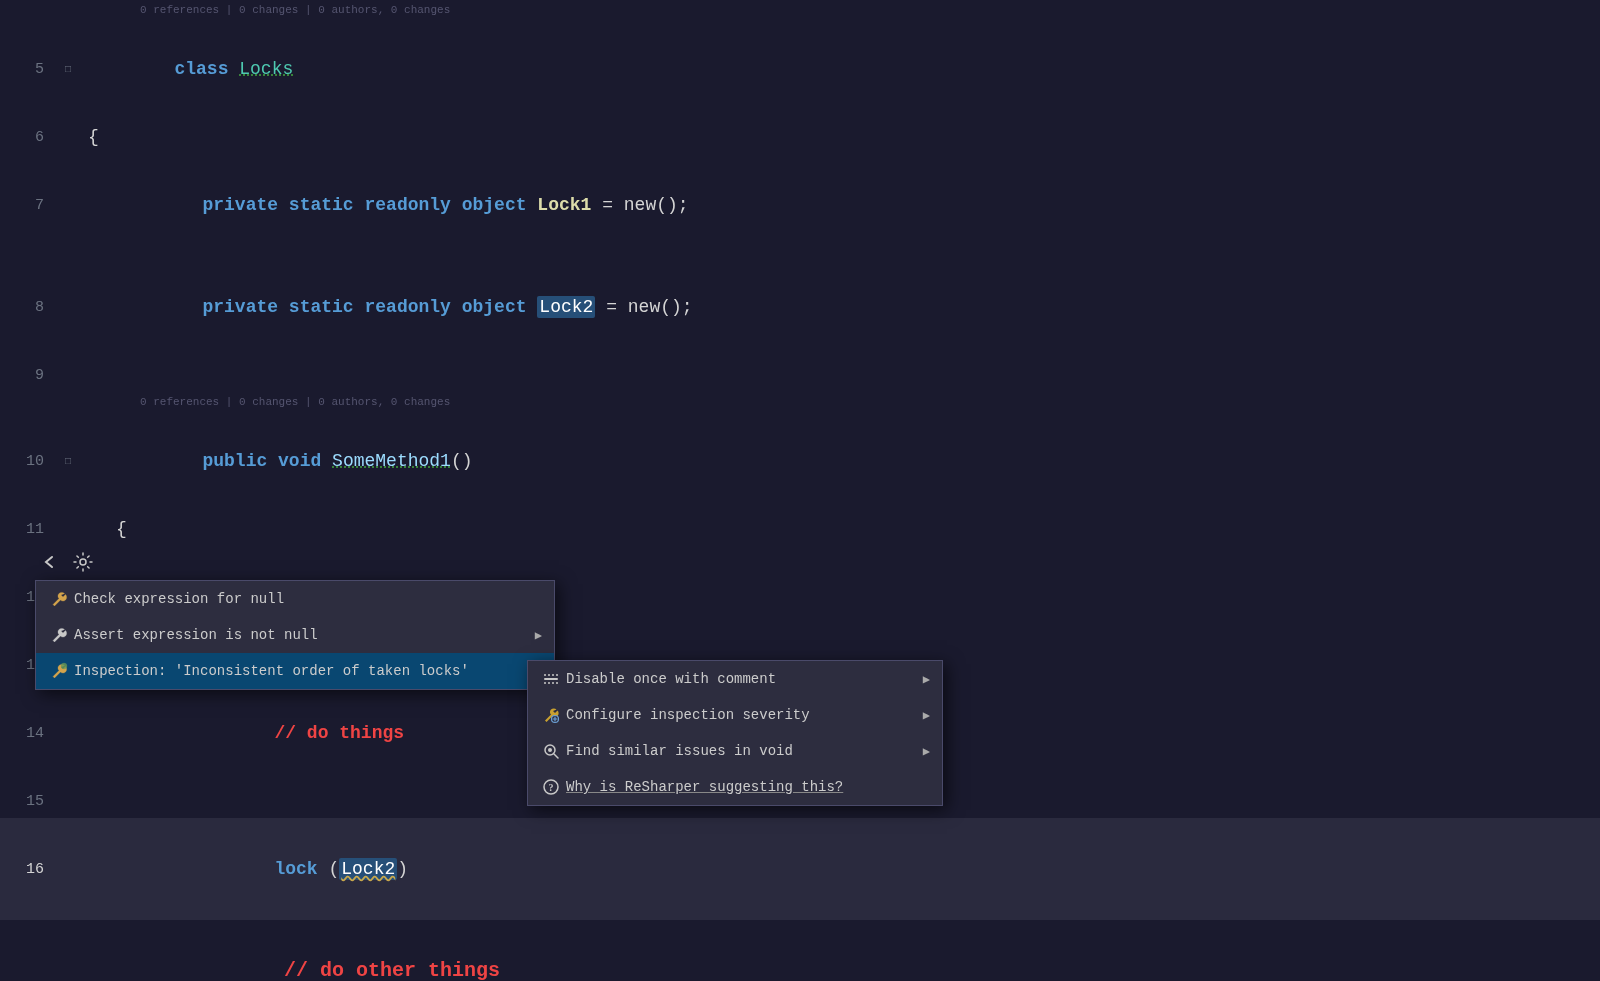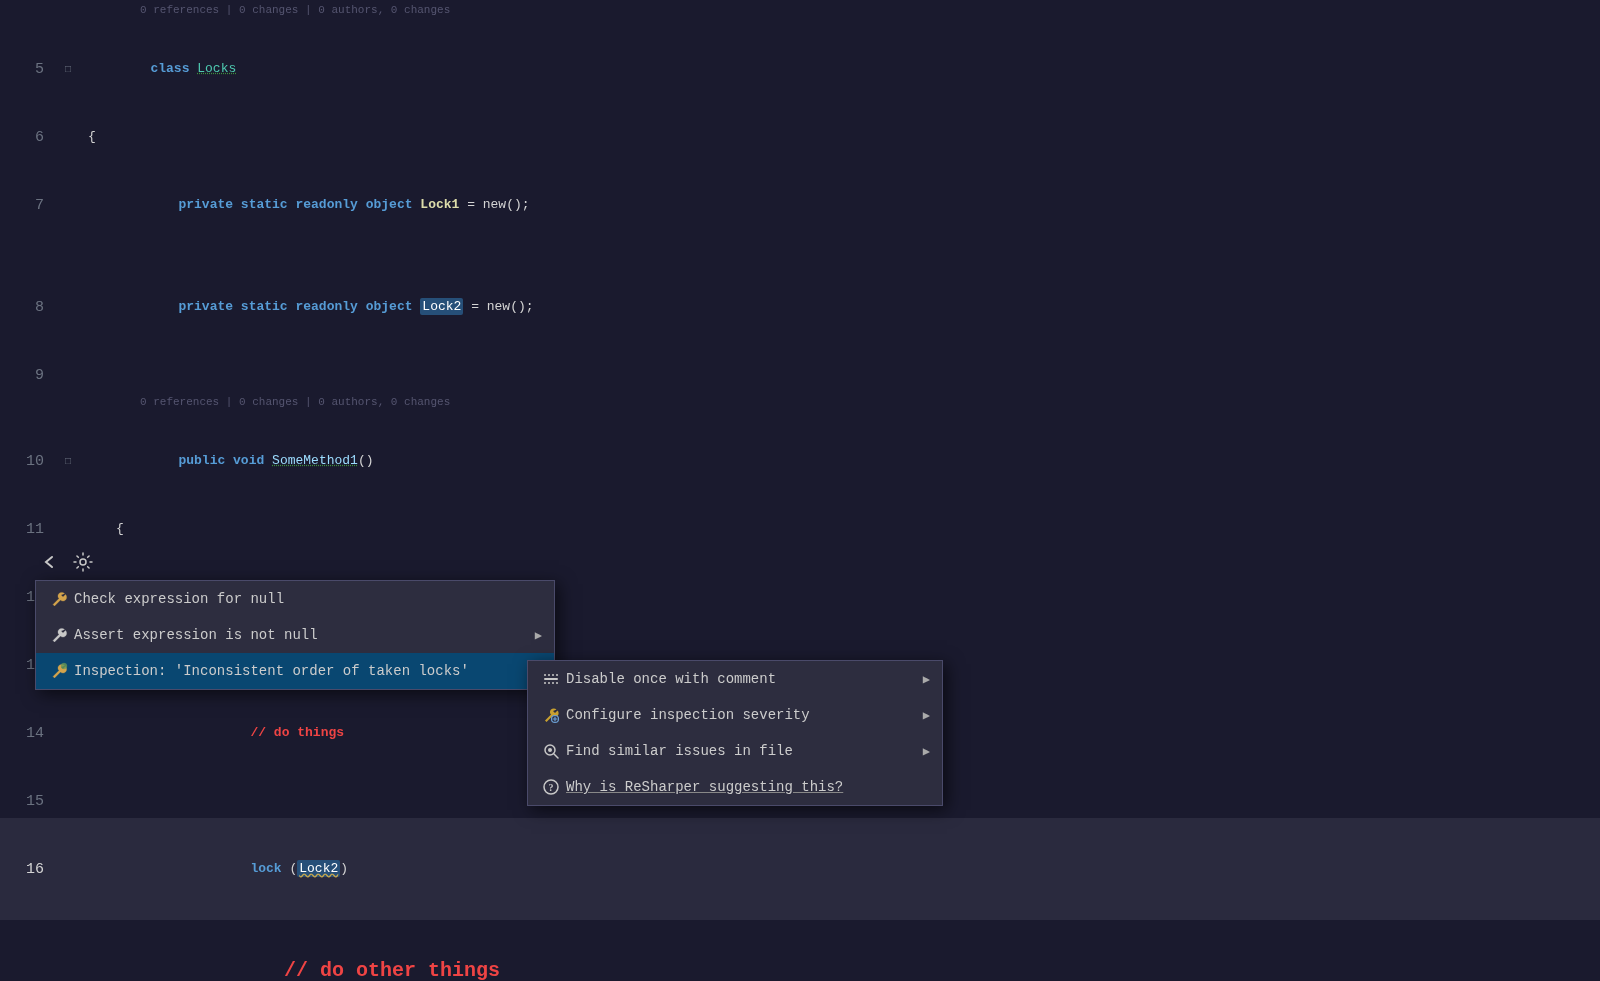--- a/index.html
+++ b/index.html
@@ -73,21 +73,21 @@
       margin-right: 4px;
     }
 
     .fold-space {
       width: 20px;
       flex-shrink: 0;
     }
 
     .code-content {
       flex: 1;
-      font-size: 13px;
+      font-size: 18px;
       line-height: 34px;
       white-space: pre;
       color: #d4d4d4;
       padding-left: 8px;
     }
 
     
     .kw { color: #569cd6; font-weight: bold; }
     .kw-modifier { color: #569cd6; font-weight: bold; }
     .type-name { color: #4ec9b0; }
@@ -374,21 +374,21 @@
     </div>
 
     <div class="menu-item">
       <span class="menu-item-icon">
         <svg class="menu-icon" viewBox="0 0 18 18" fill="none">
           <circle cx="8" cy="8" r="5" stroke="#c8c8c8" stroke-width="1.5" fill="none"></circle>
           <line x1="12" y1="12" x2="16" y2="16" stroke="#c8c8c8" stroke-width="1.5" stroke-linecap="round"></line>
           <circle cx="8" cy="8" r="2" fill="#c8c8c8"></circle>
         </svg>
       </span>
-      <span class="menu-item-label">Find similar issues in file</span>
+      <span class="menu-item-label">Find similar issues in void</span>
       <span class="menu-item-arrow">▶</span>
     </div>
 
     <div class="menu-item">
       <span class="menu-item-icon">
         <svg class="menu-icon" viewBox="0 0 18 18" fill="none">
           <circle cx="9" cy="9" r="7" stroke="#c8c8c8" stroke-width="1.5" fill="none"></circle>
           <text x="9" y="13" text-anchor="middle" fill="#c8c8c8" font-size="10" font-family="serif" font-weight="bold">?</text>
         </svg>
       </span>

